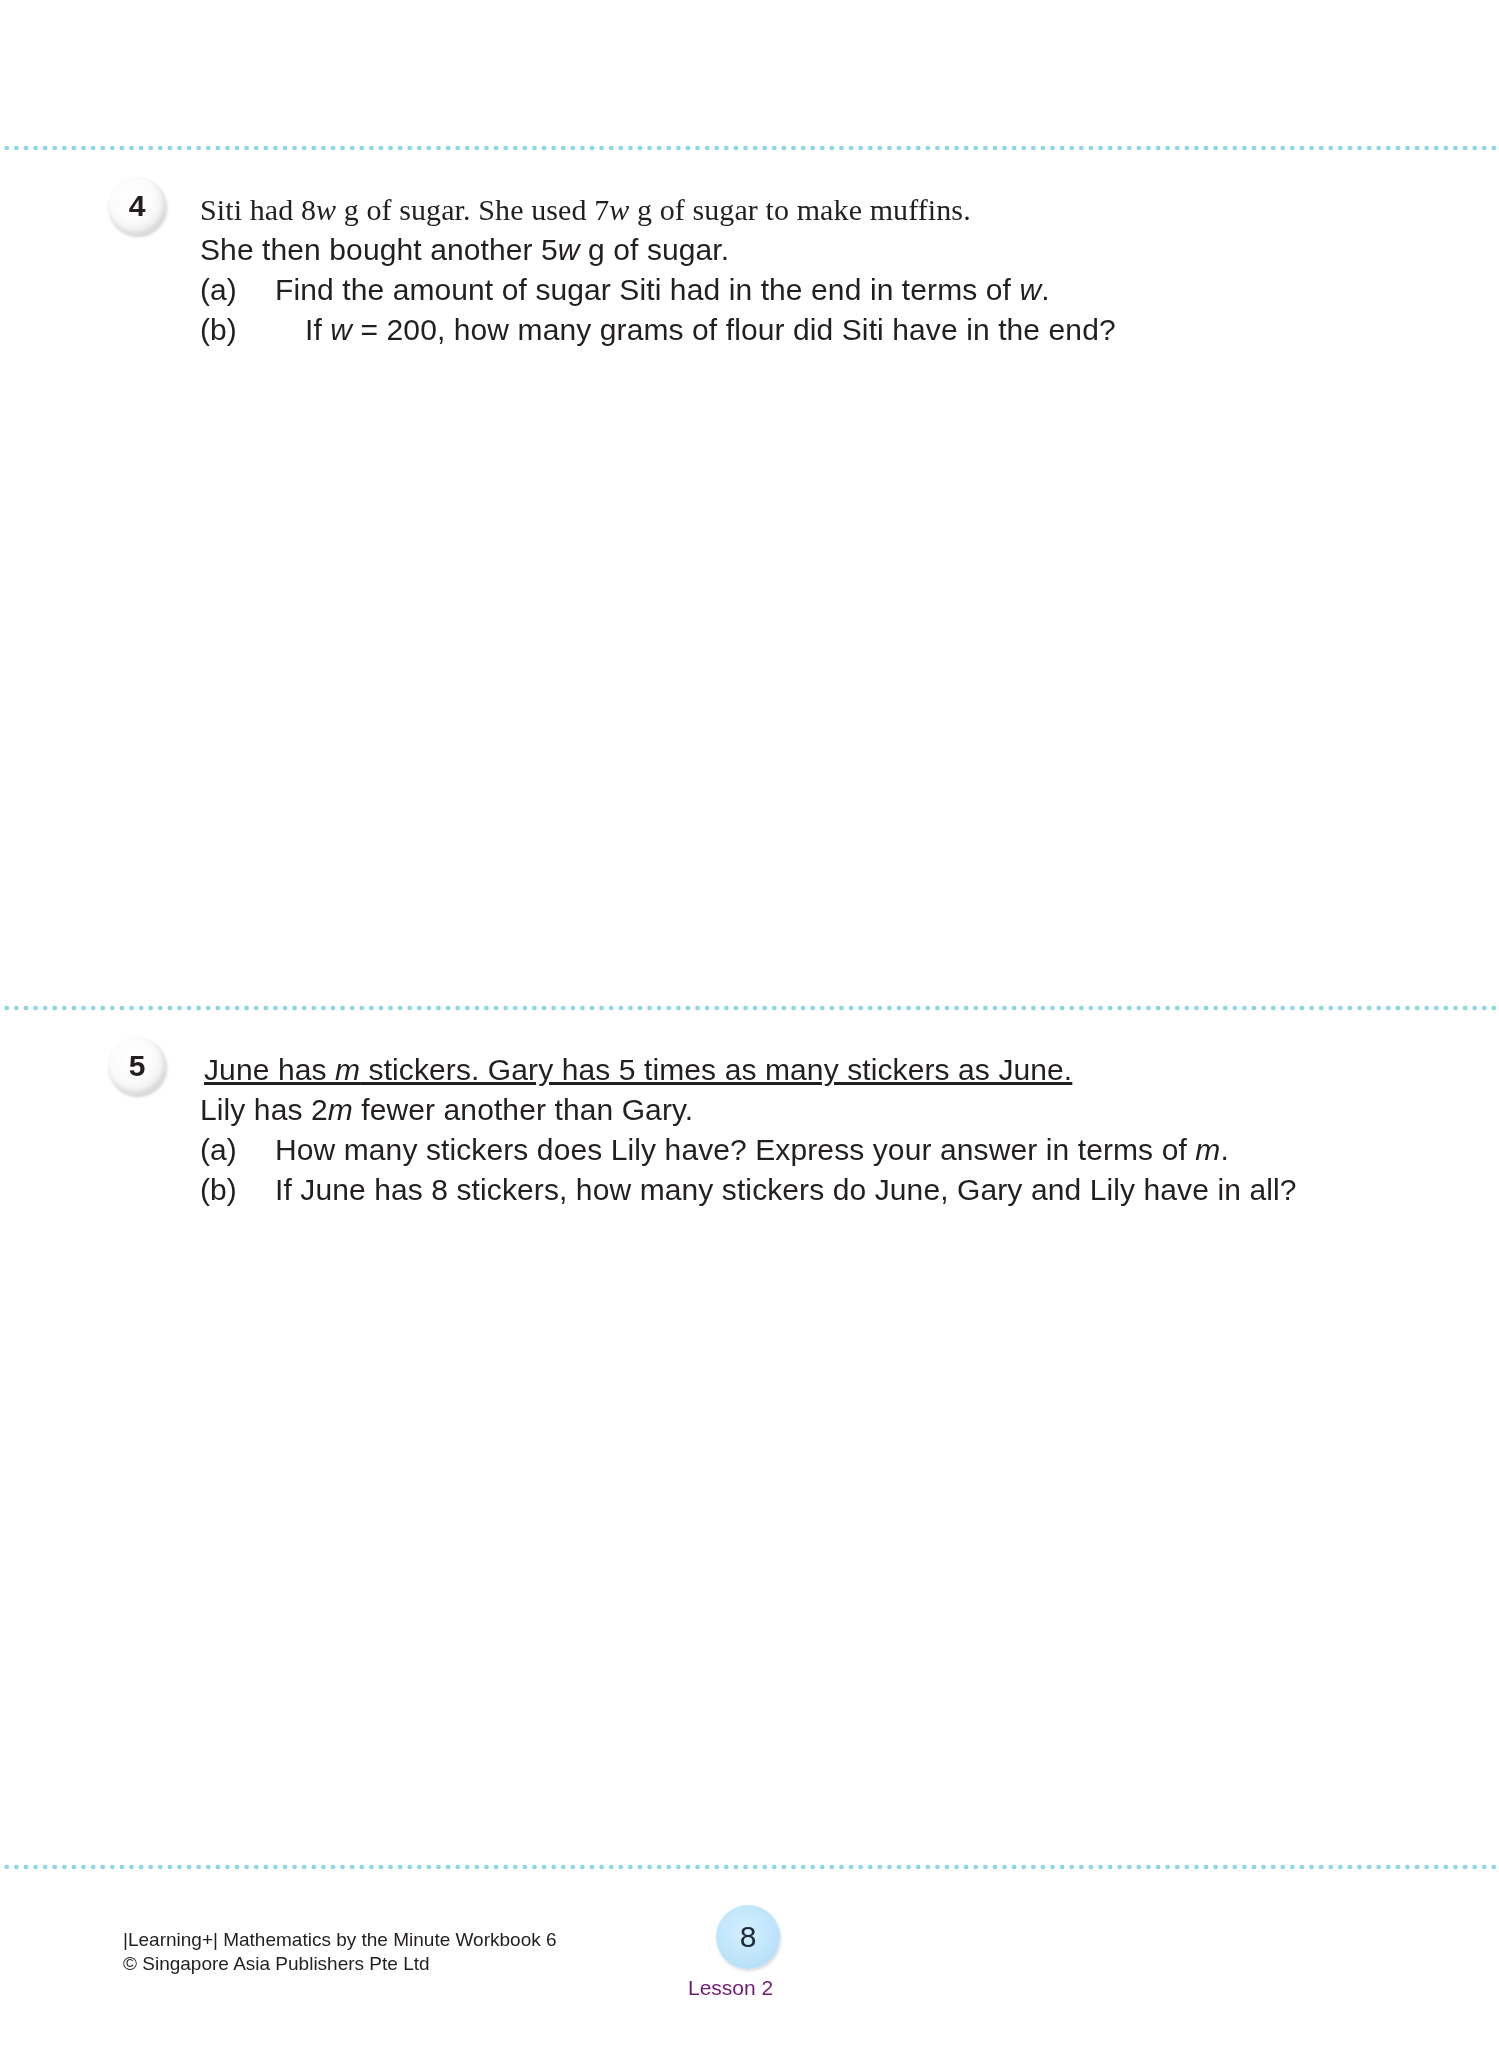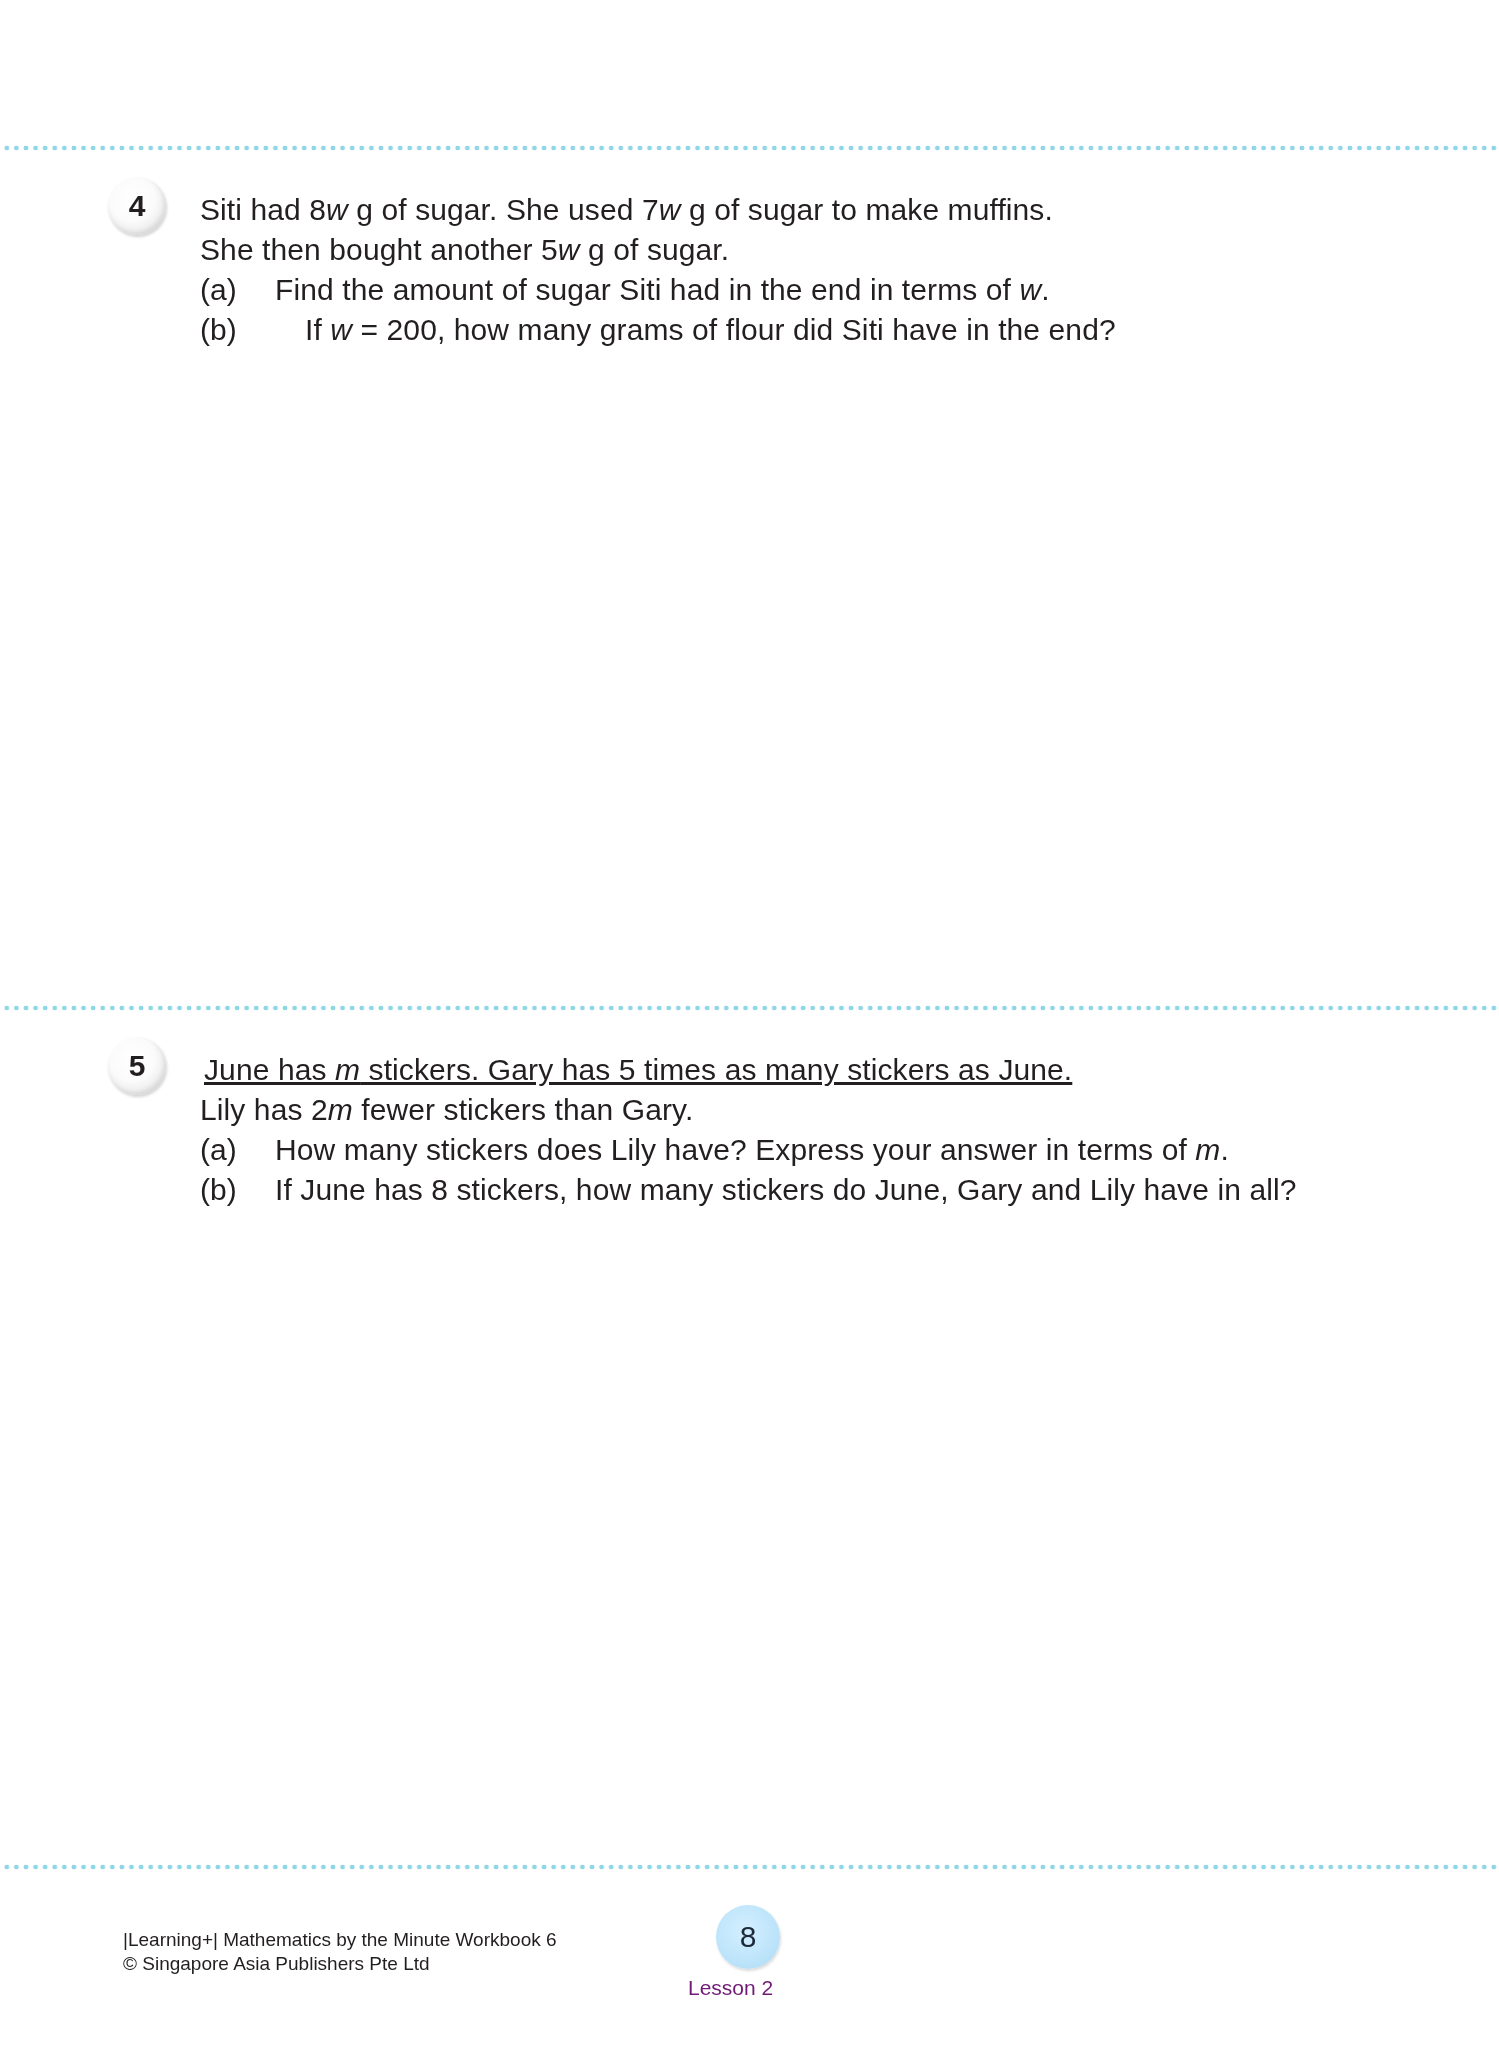--- a/index.html
+++ b/index.html
@@ -96,40 +96,40 @@
 </style>
 </head>
 <body>
 
 <div class="dotted-rule" style="top:145px;"></div>
 
 <section class="question" style="top:0;">
   <div class="q-badge" style="left:108px; top:177px;">
     <span>4</span>
   </div>
-  <div class="q-line" style="left:200px; top:190px;"><span>Siti had 8</span><i>w</i><span> g of sugar. She used 7</span><i>w</i><span> g of sugar to make muffins.</span></div>
+  <div class="q-line" style="left:200px; top:190px;font-family:Liberation Serif, serif;"><span>Siti had 8</span><i>w</i><span> g of sugar. She used 7</span><i>w</i><span> g of sugar to make muffins.</span></div>
   <div class="q-line" style="left:200px; top:230px;"><span>She then bought another 5</span><i>w</i><span> g of sugar.</span></div>
 
   <div class="q-label" style="left:200px; top:270px;">(a)</div>
   <div class="q-line" style="left:275px; top:270px;"><span>Find the amount of sugar Siti had in the end in terms of </span><i>w</i><span>.</span></div>
 
   <div class="q-label" style="left:200px; top:310px;">(b)</div>
   <div class="q-line" style="left:275px; top:310px;margin-left:30px;"><span>If </span><i>w</i><span> = 200, how many grams of flour did Siti have in the end?</span></div>
 
   <div style="position:absolute; left:200px; top:360px; width:1200px; height:620px;"></div>
 </section>
 
 <div class="dotted-rule" style="top:1005px;"></div>
 
 <section class="question" style="top:0;">
   <div class="q-badge" style="left:108px; top:1037px;">
     <span>5</span>
   </div>
   <div class="q-line" style="left:204px; top:1050px;text-decoration:underline;"><span>June has </span><i>m</i><span> stickers. Gary has 5 times as many stickers as June.</span></div>
-  <div class="q-line" style="left:200px; top:1090px;"><span>Lily has 2</span><i>m</i><span> fewer stickers than Gary.</span></div>
+  <div class="q-line" style="left:200px; top:1090px;"><span>Lily has 2</span><i>m</i><span> fewer another than Gary.</span></div>
 
   <div class="q-label" style="left:200px; top:1130px;">(a)</div>
   <div class="q-line" style="left:275px; top:1130px;"><span>How many stickers does Lily have? Express your answer in terms of </span><i>m</i><span>.</span></div>
 
   <div class="q-label" style="left:200px; top:1170px;">(b)</div>
   <div class="q-line" style="left:275px; top:1170px;"><span>If June has 8 stickers, how many stickers do June, Gary and Lily have in all?</span></div>
 
   <div style="position:absolute; left:200px; top:1220px; width:1200px; height:620px;"></div>
 </section>
 

